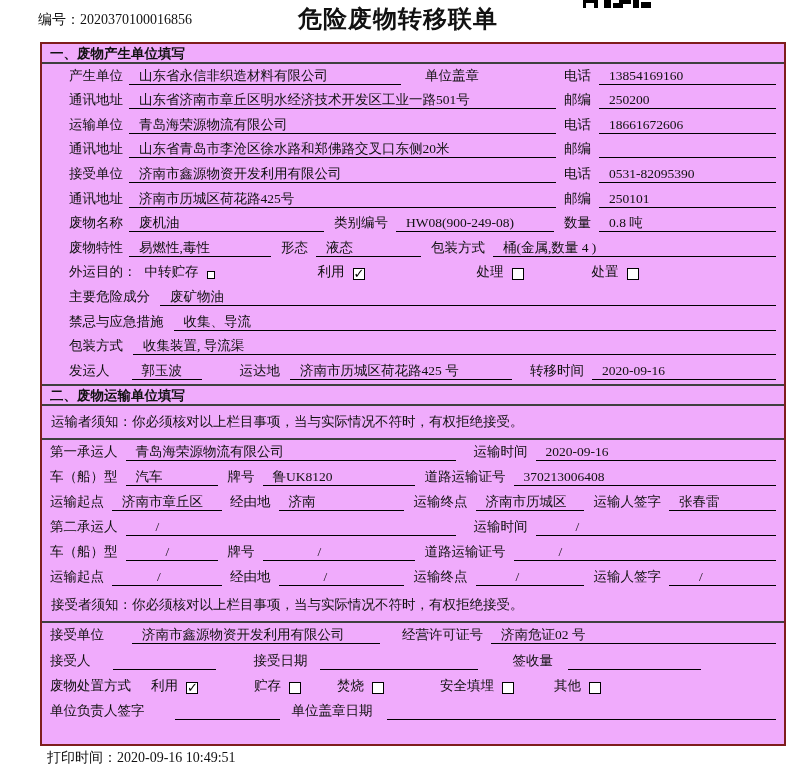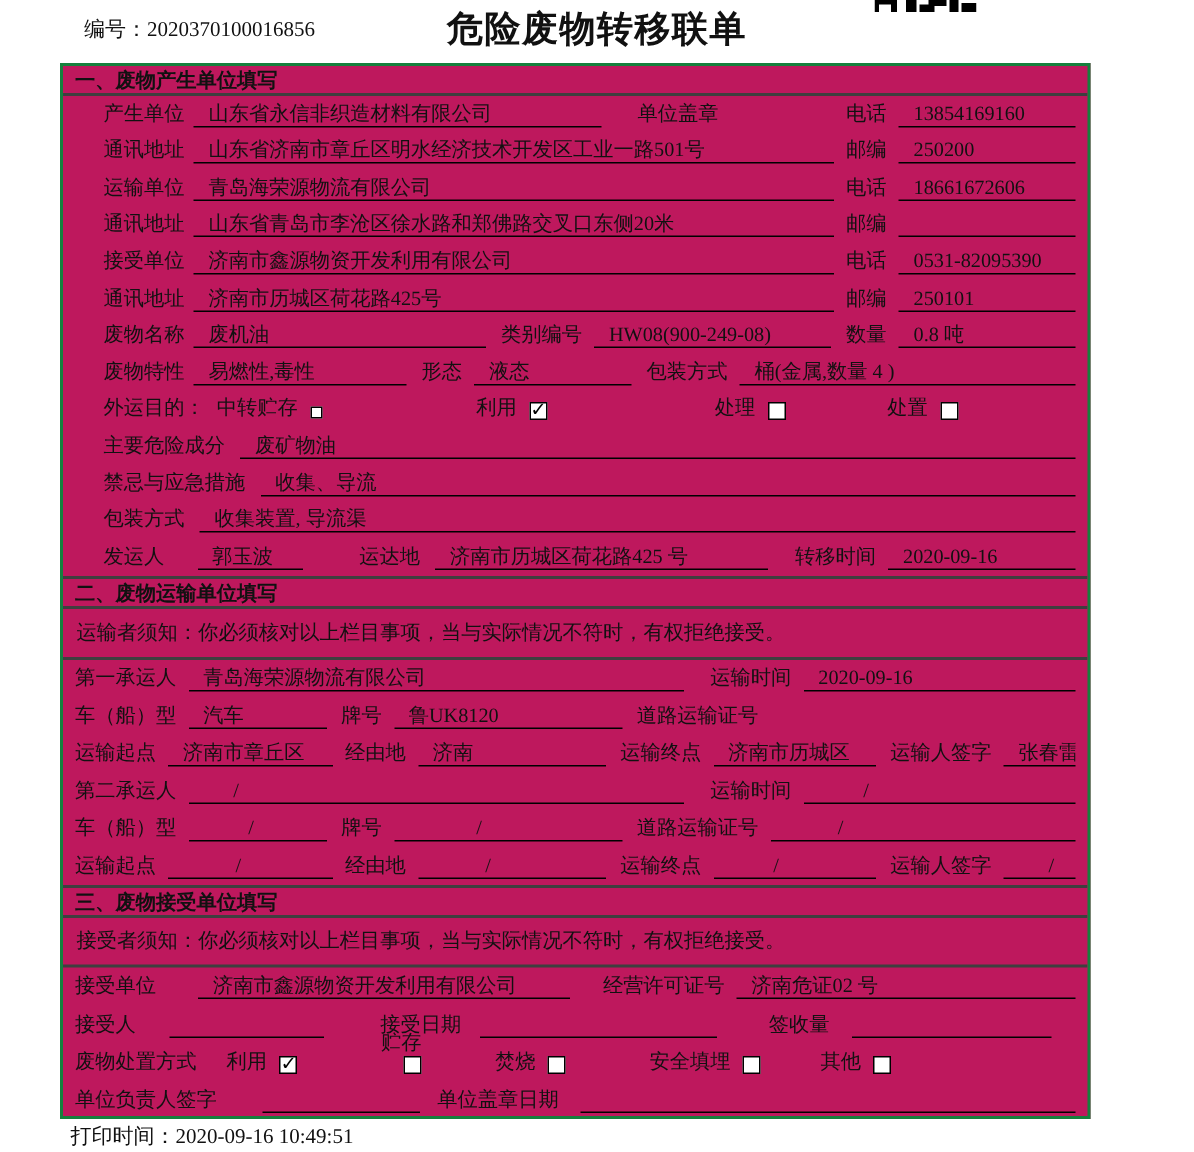--- a/index.html
+++ b/index.html
@@ -1,28 +1,28 @@
 <!DOCTYPE html>
 <html><head>
 <meta charset="utf-8">
 <style>
   * { margin:0; padding:0; box-sizing:border-box; }
   html,body { width:796px; height:768px; background:#ffffff; overflow:hidden;
     font-family:"Liberation Serif","DejaVu Serif",serif; color:#111; }
   .page { position:relative; width:796px; height:768px; }
 
   
-  .serial { position:absolute; left:56px; top:11px; font-size:14px; }
+  .serial { position:absolute; left:38px; top:11px; font-size:14px; }
   .doc-title { position:absolute; left:0; top:3px; width:100%; text-align:center;
     font-size:24px; font-weight:bold; letter-spacing:1px; }
   .qr-frag { position:absolute; left:583px; top:0; width:68px; height:9px; }
 
   
-  .form { position:absolute; left:40px; top:42px; width:687px; height:704px;
-    border:2px solid #15803d; overflow:hidden; background:#be185d; }
+  .form { position:absolute; left:40px; top:42px; width:746px; height:704px;
+    border:2px solid #7f1d1d; overflow:hidden; background:#f0abfc; }
   .sec-header { font-weight:bold; font-size:13.5px; padding:2px 8px 0;
     border-bottom:2px solid #3f3f3f; display:flex; align-items:center; }
   .sec-header.bt { border-top:2px solid #3f3f3f; }
   .h-s1 { height:20px; }
   .h-s2 { height:22px; }
   .h-s3 { height:22px; }
   .notice { font-size:13.5px; padding:0 9px; display:flex; align-items:center;
     border-bottom:2px solid #3f3f3f; }
   .n-s2 { height:34px; }
   .n-s3 { height:33px; }
@@ -183,20 +183,21 @@
       <span class="lbl" style="margin-left:18px;">运输时间</span>
       <span class="val grow gap8">2020-09-16</span>
     </div>
 
     <div class="row r2">
       <span class="lbl">车（船）型</span>
       <span class="val gap8" style="width:92px;">汽车</span>
       <span class="lbl gap10">牌号</span>
       <span class="val gap8" style="width:152px;">鲁UK8120</span>
       <span class="lbl gap10">道路运输证号</span>
+      <span class="val grow gap8">370213006408</span>
     </div>
 
     <div class="row r2">
       <span class="lbl">运输起点</span>
       <span class="val gap8" style="width:110px;">济南市章丘区</span>
       <span class="lbl gap8">经由地</span>
       <span class="val gap8" style="width:125px;">济南</span>
       <span class="lbl gap10">运输终点</span>
       <span class="val gap8" style="width:108px;">济南市历城区</span>
       <span class="lbl gap10">运输人签字</span>
@@ -223,21 +224,20 @@
       <span class="lbl">运输起点</span>
       <span class="val gap8" style="width:110px; padding-left:45px;">/</span>
       <span class="lbl gap8">经由地</span>
       <span class="val gap8" style="width:125px; padding-left:45px;">/</span>
       <span class="lbl gap10">运输终点</span>
       <span class="val gap8" style="width:108px; padding-left:40px;">/</span>
       <span class="lbl gap10">运输人签字</span>
       <span class="val grow gap8" style="padding-left:30px;">/</span>
     </div>
 
-    <div class="sec-header bt h-s3">三、废物接受单位填写</div>
     <div class="notice n-s3">接受者须知：你必须核对以上栏目事项，当与实际情况不符时，有权拒绝接受。</div>
 
     <div class="row r3">
       <span class="lbl">接受单位</span>
       <span class="val" style="margin-left:28px; width:248px;">济南市鑫源物资开发利用有限公司</span>
       <span class="lbl" style="margin-left:22px;">经营许可证号</span>
       <span class="val grow gap8">济南危证02 号</span>
     </div>
 
     <div class="row r3">
@@ -248,25 +248,25 @@
       <span class="lbl" style="margin-left:35px;">签收量</span>
       <span class="val" style="margin-left:15px; width:133px;"></span>
     </div>
 
     <div class="row r3">
       <span class="lbl">废物处置方式</span>
       <span class="opt" style="margin-left:20px;">
         <span class="lbl">利用</span>
         <span class="cb checked"></span>
       </span>
-      <span class="opt" style="margin-left:56px;flex-direction:column;">
+      <span class="opt" style="margin-left:56px;">
         <span class="lbl">贮存</span>
         <span class="cb"></span>
       </span>
-      <span class="opt" style="margin-left:49px;font-family:Liberation Serif, serif;">
+      <span class="opt" style="margin-left:36px;font-family:Liberation Serif, serif;">
         <span class="lbl">焚烧</span>
         <span class="cb"></span>
       </span>
       <span class="opt" style="margin-left:56px;">
         <span class="lbl">安全填埋</span>
         <span class="cb"></span>
       </span>
       <span class="opt" style="margin-left:40px;">
         <span class="lbl">其他</span>
         <span class="cb"></span>

